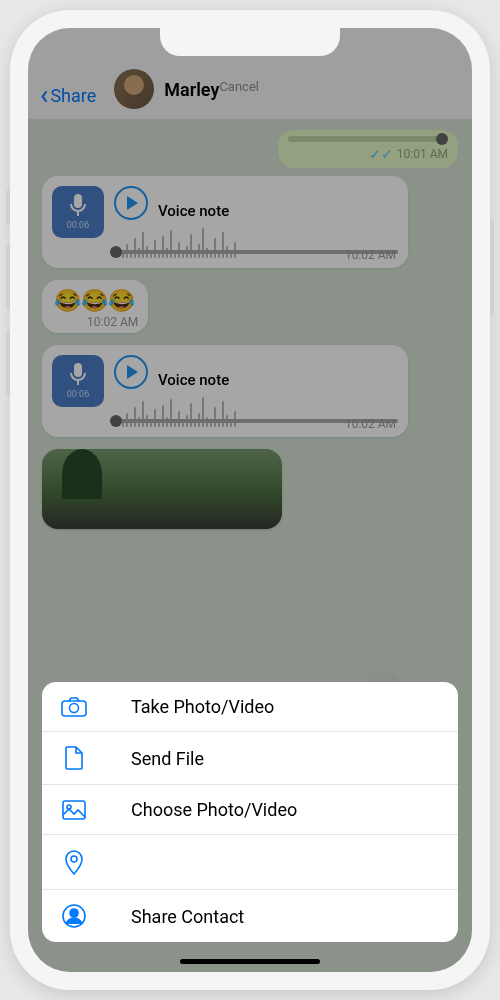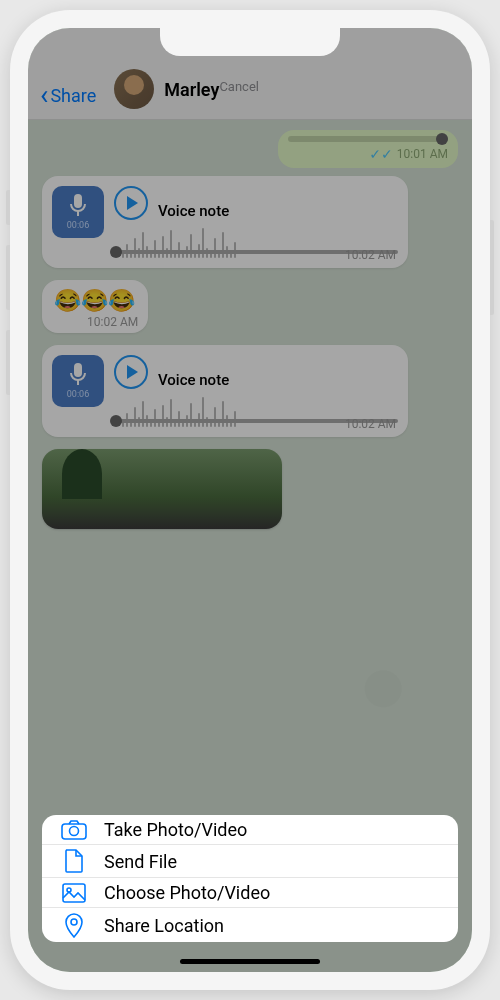--- a/index.html
+++ b/index.html
@@ -309,22 +309,23 @@
     }
     .sheet-list {
       background: #fff;
       border-radius: 14px;
       overflow: hidden;
       margin-bottom: 10px;
     }
     .sheet-item {
       display: flex;
       align-items: center;
-      padding: 4px 18px;
+      padding: 14px 18px;
       border-bottom: 1px solid #e5e5e5;
+      gap: 27px;
     }
     .sheet-item:last-child { border-bottom: none; }
     .sheet-icon {
       width: 28px;
       display: flex;
       align-items: center;
       justify-content: center;
       margin-right: 16px;
       color: #007aff;
       flex-shrink: 0;
@@ -552,20 +553,29 @@
           </div>
           <div class="sheet-label">Choose Photo/Video</div>
         </div>
         <div class="sheet-item">
           <div class="sheet-icon">
             <svg width="20" height="26" viewBox="0 0 20 26" fill="none" stroke="currentColor" stroke-width="1.6">
                 <path d="M10 25s8-9 8-15a8 8 0 1 0-16 0c0 6 8 15 8 15z"></path>
                 <circle cx="10" cy="10" r="3"></circle>
               </svg>
           </div>
-          <div class="sheet-label">Share Location</div>
+        </div>
+        <div class="sheet-item">
+          <div class="sheet-icon">
+            <svg width="24" height="24" viewBox="0 0 24 24" fill="none" stroke="currentColor" stroke-width="1.6">
+                <circle cx="12" cy="12" r="11"></circle>
+                <circle cx="12" cy="9" r="4" fill="currentColor"></circle>
+                <path d="M4 20c1.5-4 5-6 8-6s6.5 2 8 6" fill="currentColor"></path>
+              </svg>
+          </div>
+          <div class="sheet-label">Share Contact</div>
         </div>
       </div>
     </div>
 
     <div class="home-indicator"></div>
   </div>
 </div>
 
 </body></html>

